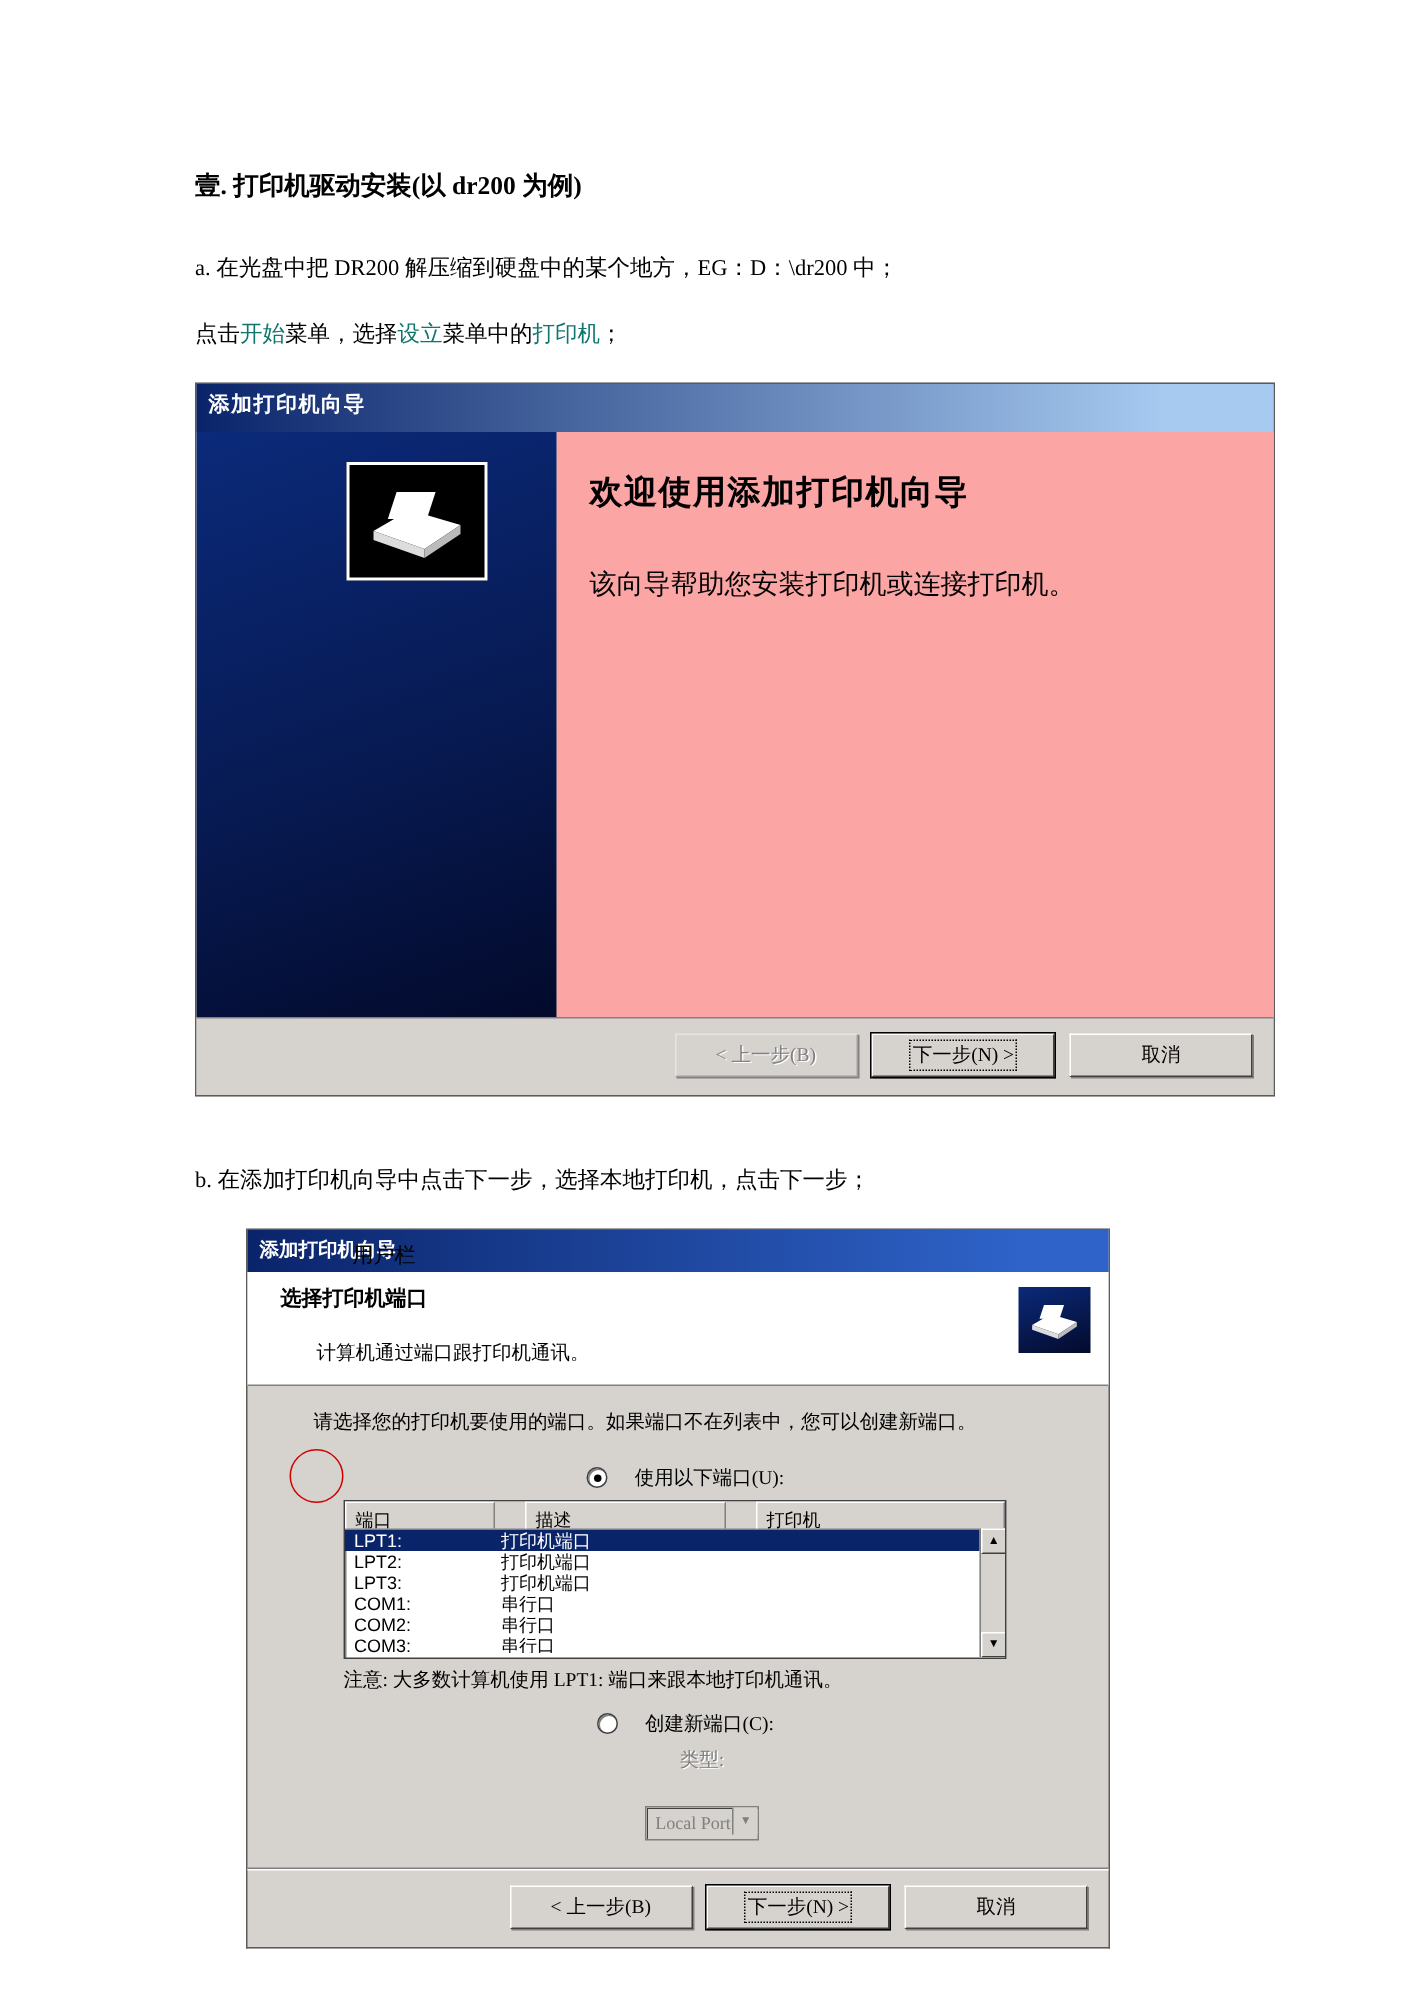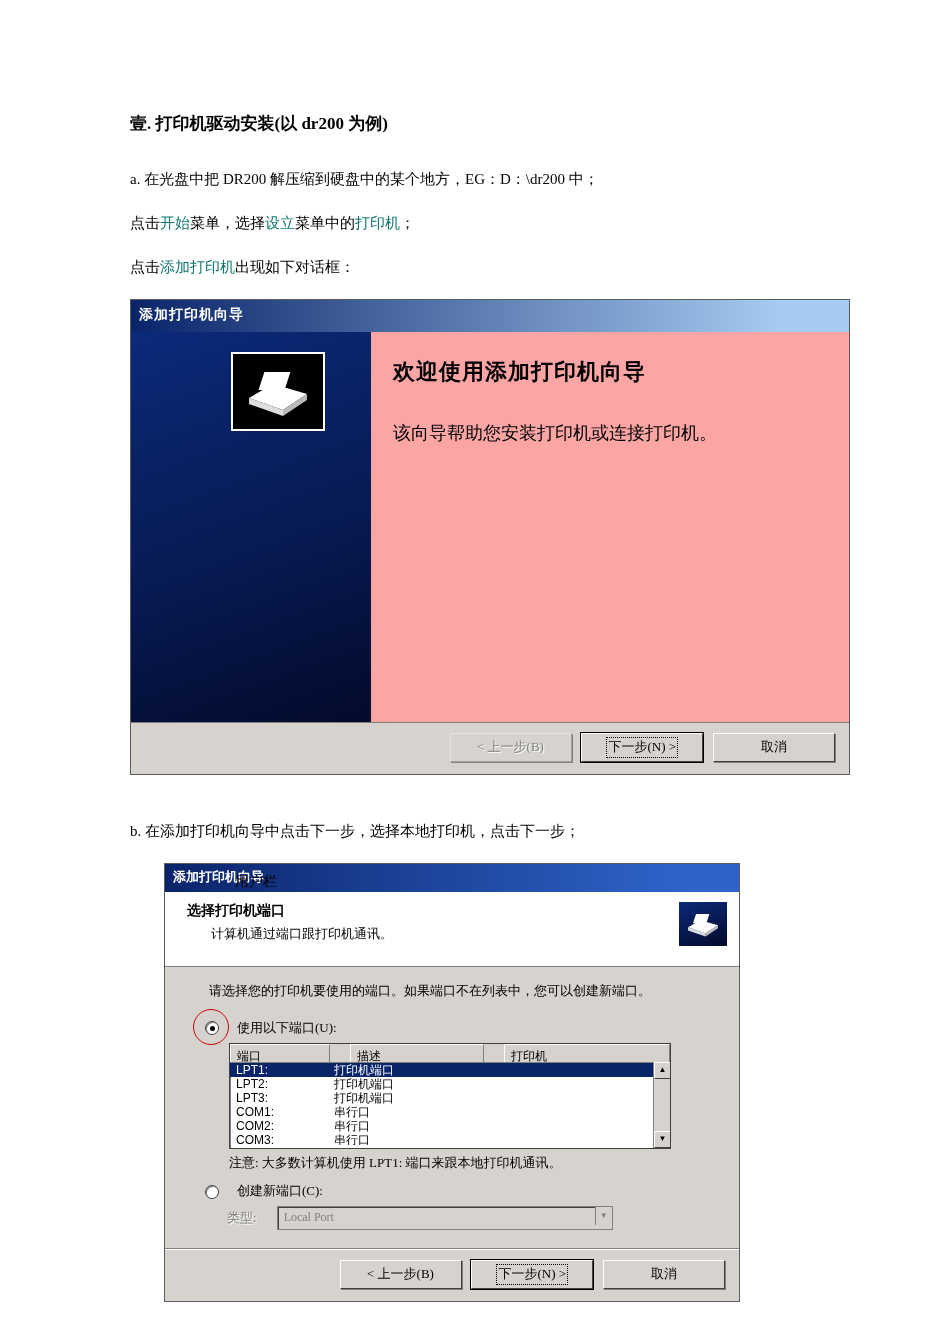--- a/index.html
+++ b/index.html
@@ -156,40 +156,40 @@
     min-height: 56px;
   }
   .dlg2-head-title {
     font-weight: bold;
     font-size: 14px;
     font-family: "SimSun", serif;
   }
   .dlg2-head-sub {
     font-size: 13px;
     margin-left: 24px;
-    margin-top: 2px;
+    margin-top: 14px;
     font-family: "SimSun", serif;
   }
   .dlg2-head-icon {
     position: absolute;
     right: 12px;
     top: 10px;
     width: 48px;
     height: 44px;
     background: linear-gradient(160deg,#0b2a7a,#030a2b);
     display:flex;align-items:center;justify-content:center;
   }
   .dlg2-body {
     padding: 14px 30px 6px 44px;
     font-family: "SimSun", serif;
     font-size: 13px;
     position: relative;
   }
   .dlg2-instr { margin-bottom: 16px; }
-  .radio-row { margin: 6px 0 4px -4px; display:flex; align-items:center; gap:18px;}
+  .radio-row { margin: 6px 0 4px -4px; display:flex; align-items:center; gap:18px;justify-content:center;}
   .radio {
     width: 12px; height: 12px; border-radius: 50%;
     border: 1px solid #404040; background: #fff;
     box-shadow: inset 1px 1px 0 #808080;
     display:inline-flex;align-items:center;justify-content:center;
   }
   .radio.checked::after{content:"";width:5px;height:5px;border-radius:50%;background:#000;}
   .circle-annot {
     position:absolute;
     width:34px;height:34px;
@@ -233,21 +233,21 @@
   .list-row .c{padding:0 6px;}
   .list-row .c1{width:86px;}
   .list-row .c2{width:120px;}
   .list-row.selected{background:#0a246a;color:#fff;}
   .scrollbar{position:absolute;right:0;top:18px;bottom:0;width:16px;background:#d6d3ce;border-left:1px solid #808080;}
   .scroll-btn{width:15px;height:15px;background:#d6d3ce;border:1px solid #fff;border-right-color:#404040;border-bottom-color:#404040;display:flex;align-items:center;justify-content:center;font-size:8px;}
   .scroll-up{position:absolute;top:0;}
   .scroll-down{position:absolute;bottom:0;}
 
   .note { margin: 4px 0 8px 20px; }
-  .type-row { margin: 2px 0 4px 18px; display:flex;align-items:center;gap:20px;}
+  .type-row { margin: 2px 0 4px 18px; display:flex;align-items:center;gap:20px;flex-direction:column;}
   .type-label{color:#808080;text-shadow:1px 1px 0 #fff;}
   .type-select{
     flex:1; max-width:310px; height:20px;
     border:1px solid #808080; box-shadow: inset 1px 1px 0 #404040;
     background:#d6d3ce; color:#808080;
     padding:1px 18px 1px 6px; font-size:12px;
     position:relative;
   }
   .type-select .dd{position:absolute;right:0;top:0;width:16px;height:18px;background:#d6d3ce;border-left:1px solid #808080;display:flex;align-items:center;justify-content:center;font-size:8px;color:#808080;}
 
@@ -259,23 +259,20 @@
 
 <div class="doc">
   <div class="heading">壹.  打印机驱动安装(以 dr200 为例)</div>
 
   <div class="para">a. 在光盘中把 DR200 解压缩到硬盘中的某个地方，EG：D：\dr200 中；</div>
 
   <div class="para">
     <span>点击</span><span class="linklike">开始</span><span>菜单，选择</span><span class="linklike">设立</span><span>菜单中的</span><span class="linklike">打印机</span><span>；</span>
   </div>
 
-  <div class="para">
-    <span>点击</span><span class="linklike">添加打印机</span><span>出现如下对话框：</span>
-  </div>
 
   <div class="dlg1">
     <div class="titlebar">添加打印机向导</div>
     <div class="dlg1-body">
       <div class="dlg1-left">
         <div class="printer-icon-box">
           <svg width="70" height="55" viewBox="0 0 70 55">
             <polygon points="6,34 30,20 64,30 40,46" fill="#fff"></polygon>
             <polygon points="6,34 40,46 40,52 6,40" fill="#ddd"></polygon>
             <polygon points="40,46 64,30 64,36 40,52" fill="#bbb"></polygon>

